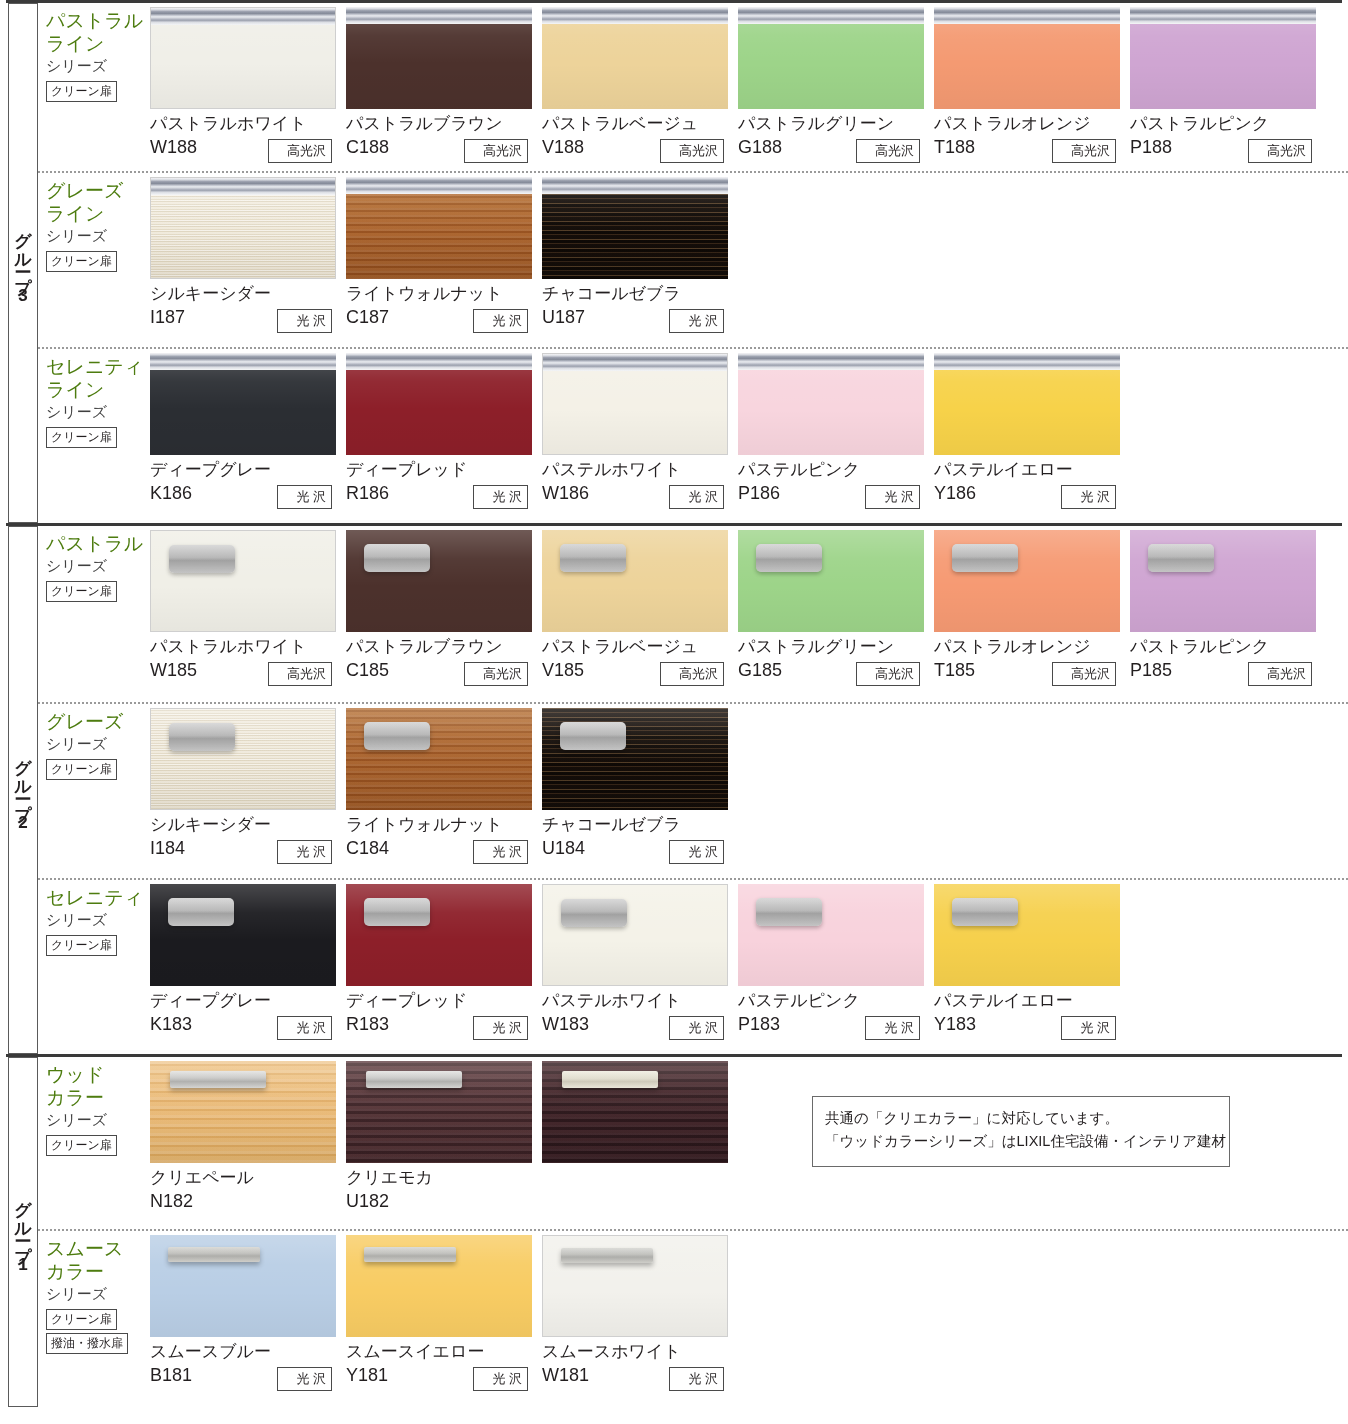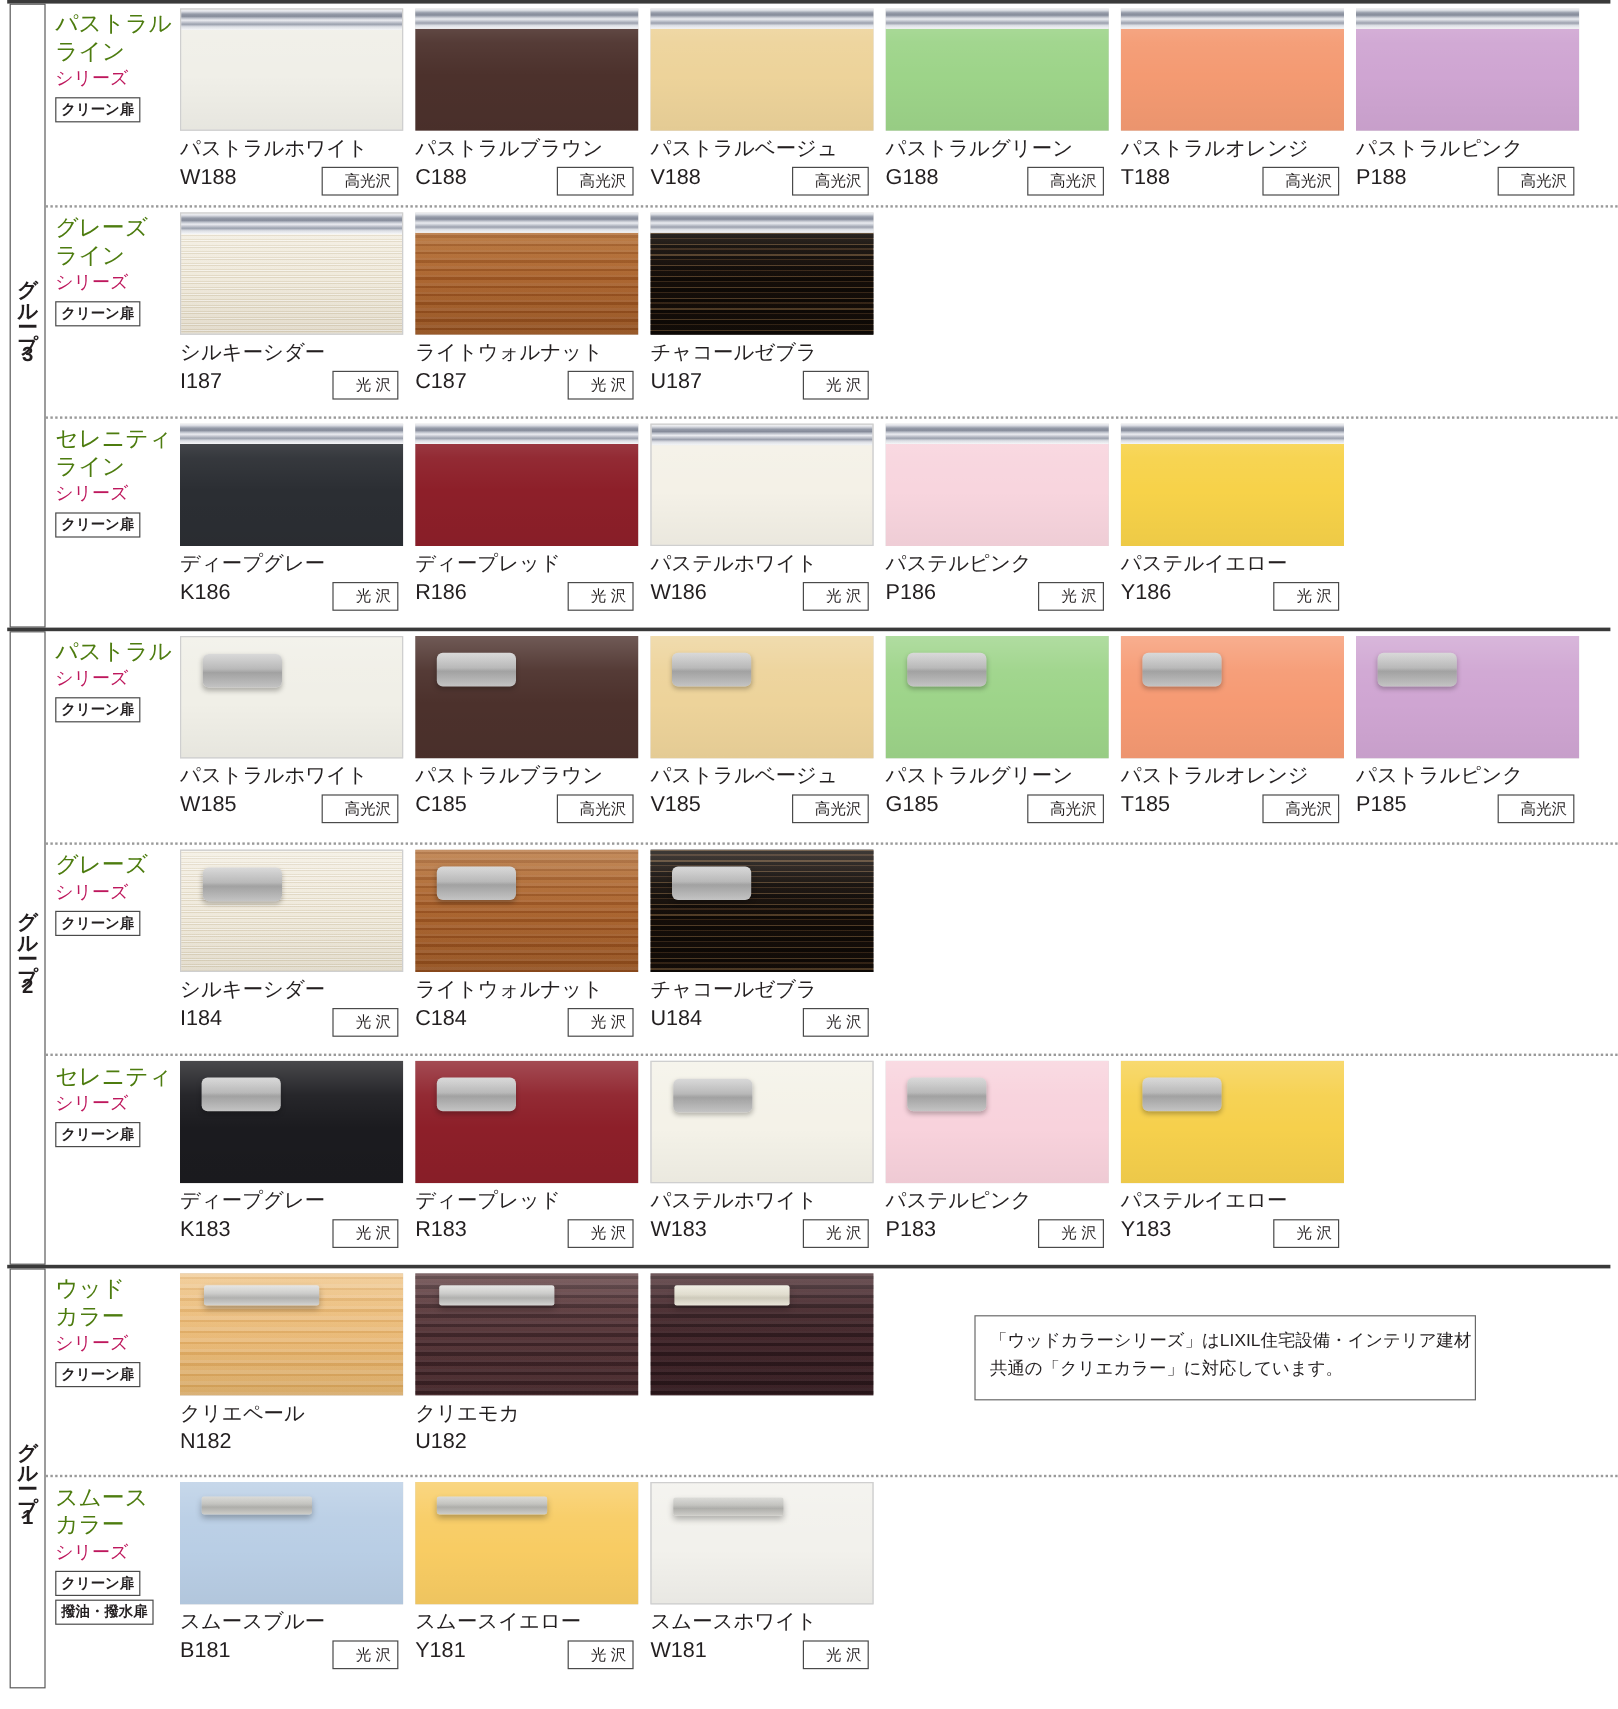--- a/index.html
+++ b/index.html
@@ -56,24 +56,24 @@
     padding:6px 0 0 8px;
     box-sizing:border-box;
   }
   .series-name{
     font-size:19px;line-height:1.22;
     color:#4d7c0f;
     white-space:pre-line;
   }
   .series-sub{
     font-size:15px;line-height:1.3;
-    color:#be185d;
+    color:#404040;
     margin-top:1px;
   }
-  .badges{margin-top:5px;font-weight:bold;}
+  .badges{margin-top:5px;}
   .badge{
     display:inline-block;
     border:1px solid #4a4a4a;
     font-size:12px;
     line-height:1;
     padding:3px 4px 4px 4px;
     color:#231f20;
     background:#fff;
     margin-bottom:3px;
     letter-spacing:0px;
@@ -687,16 +687,16 @@
                   </div>
                 </div>
               </div>
             </div>
           </div>
         </div>
       </div>
     </div>
 
   <div class="note-box">
+    <div class="note-line">共通の「クリエカラー」に対応しています。</div>
     <div class="note-line">「ウッドカラーシリーズ」はLIXIL住宅設備・インテリア建材</div>
-    <div class="note-line">共通の「クリエカラー」に対応しています。</div>
   </div>
 </div>
 
 </body></html>

